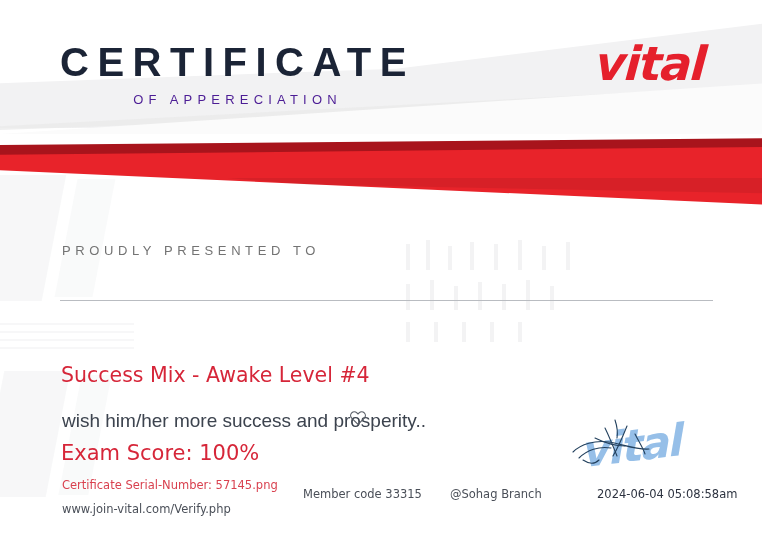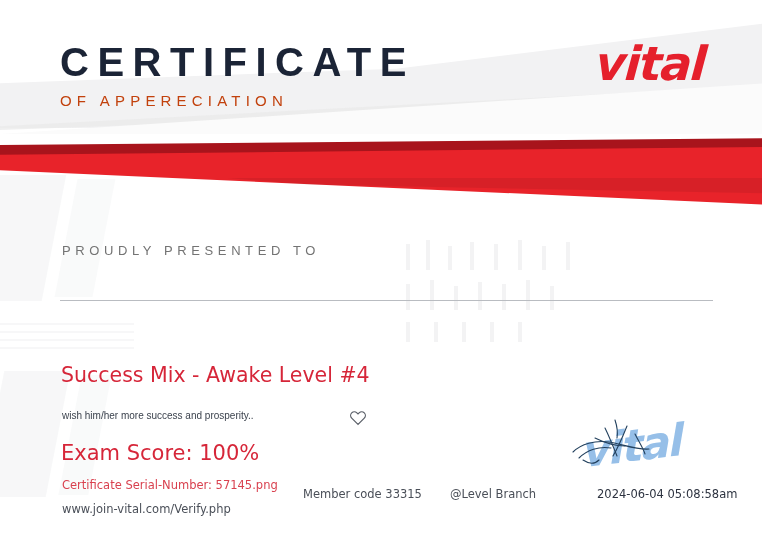--- a/index.html
+++ b/index.html
@@ -107,25 +107,26 @@
   .title-main {
     font-size: 40px;
     font-weight: 700;
     letter-spacing: 8.5px;
     color: #1b2436;
     line-height: 1;
     white-space: nowrap;
   }
   .title-sub {
     margin-top: 10px;
-    font-size: 15px;
+    font-size: 13px;
     font-weight: 400;
     letter-spacing: 5.2px;
-    color: #c2410c;
-    white-space: nowrap;
+    color: #4c1d95;
+    white-space: nowrap;
+    text-align: center;
   }
 
   .brand-logo {
     position: absolute;
     right: 56px; top: 40px;
     font-family: "DejaVu Sans", sans-serif;
     font-size: 47px;
     font-weight: 700;
     font-style: italic;
     color: #e5202c;
@@ -172,21 +173,21 @@
     position: absolute;
     left: 61px; top: 363px;
     font-family: "DejaVu Sans", sans-serif;
     font-size: 20.5px;
     color: #d62639;
     white-space: nowrap;
   }
   .body-line2 {
     position: absolute;
     left: 62px; top: 410px;
-    font-size: 10px;
+    font-size: 19px;
     color: #3c434e;
     white-space: nowrap;
   }
   .heart-icon {
     position: absolute;
     left: 349px; top: 409px;
     width: 18px; height: 18px;
   }
 
   .exam-score {
@@ -332,21 +333,21 @@
     <svg viewBox="0 0 24 24" width="18" height="18" fill="none" stroke="#5a5f68" stroke-width="1.6">
       <path d="M12 20.5 L3.6 12.1 a4.9 4.9 0 0 1 0-6.9 a4.9 4.9 0 0 1 6.9 0 L12 6.7 l1.5-1.5 a4.9 4.9 0 0 1 6.9 0 a4.9 4.9 0 0 1 0 6.9 Z"></path>
     </svg>
   </span>
 
   <div class="exam-score">Exam Score: 100%</div>
 
   <div class="serial-line">Certificate Serial-Number: 57145.png</div>
   <div class="verify-url">www.join-vital.com/Verify.php</div>
   <div class="member-code">Member code 33315</div>
-  <div class="branch">@Level Branch</div>
+  <div class="branch">@Sohag Branch</div>
   <div class="issue-date">2024-06-04 05:08:58am</div>
 
   <div class="stamp">
     <div class="stamp-text">vital</div>
     <svg class="signature-svg" viewBox="0 0 155 78">
       <g fill="none" stroke="#23415e" stroke-width="1.1" stroke-linecap="round">
         <path d="M8 36 C16 28, 30 24, 44 26 C58 28, 70 34, 84 33"></path>
         <path d="M14 42 C22 34, 34 30, 46 32"></path>
         <path d="M40 12 C44 20, 48 30, 52 40"></path>
         <path d="M62 10 C58 20, 54 30, 48 40"></path>

